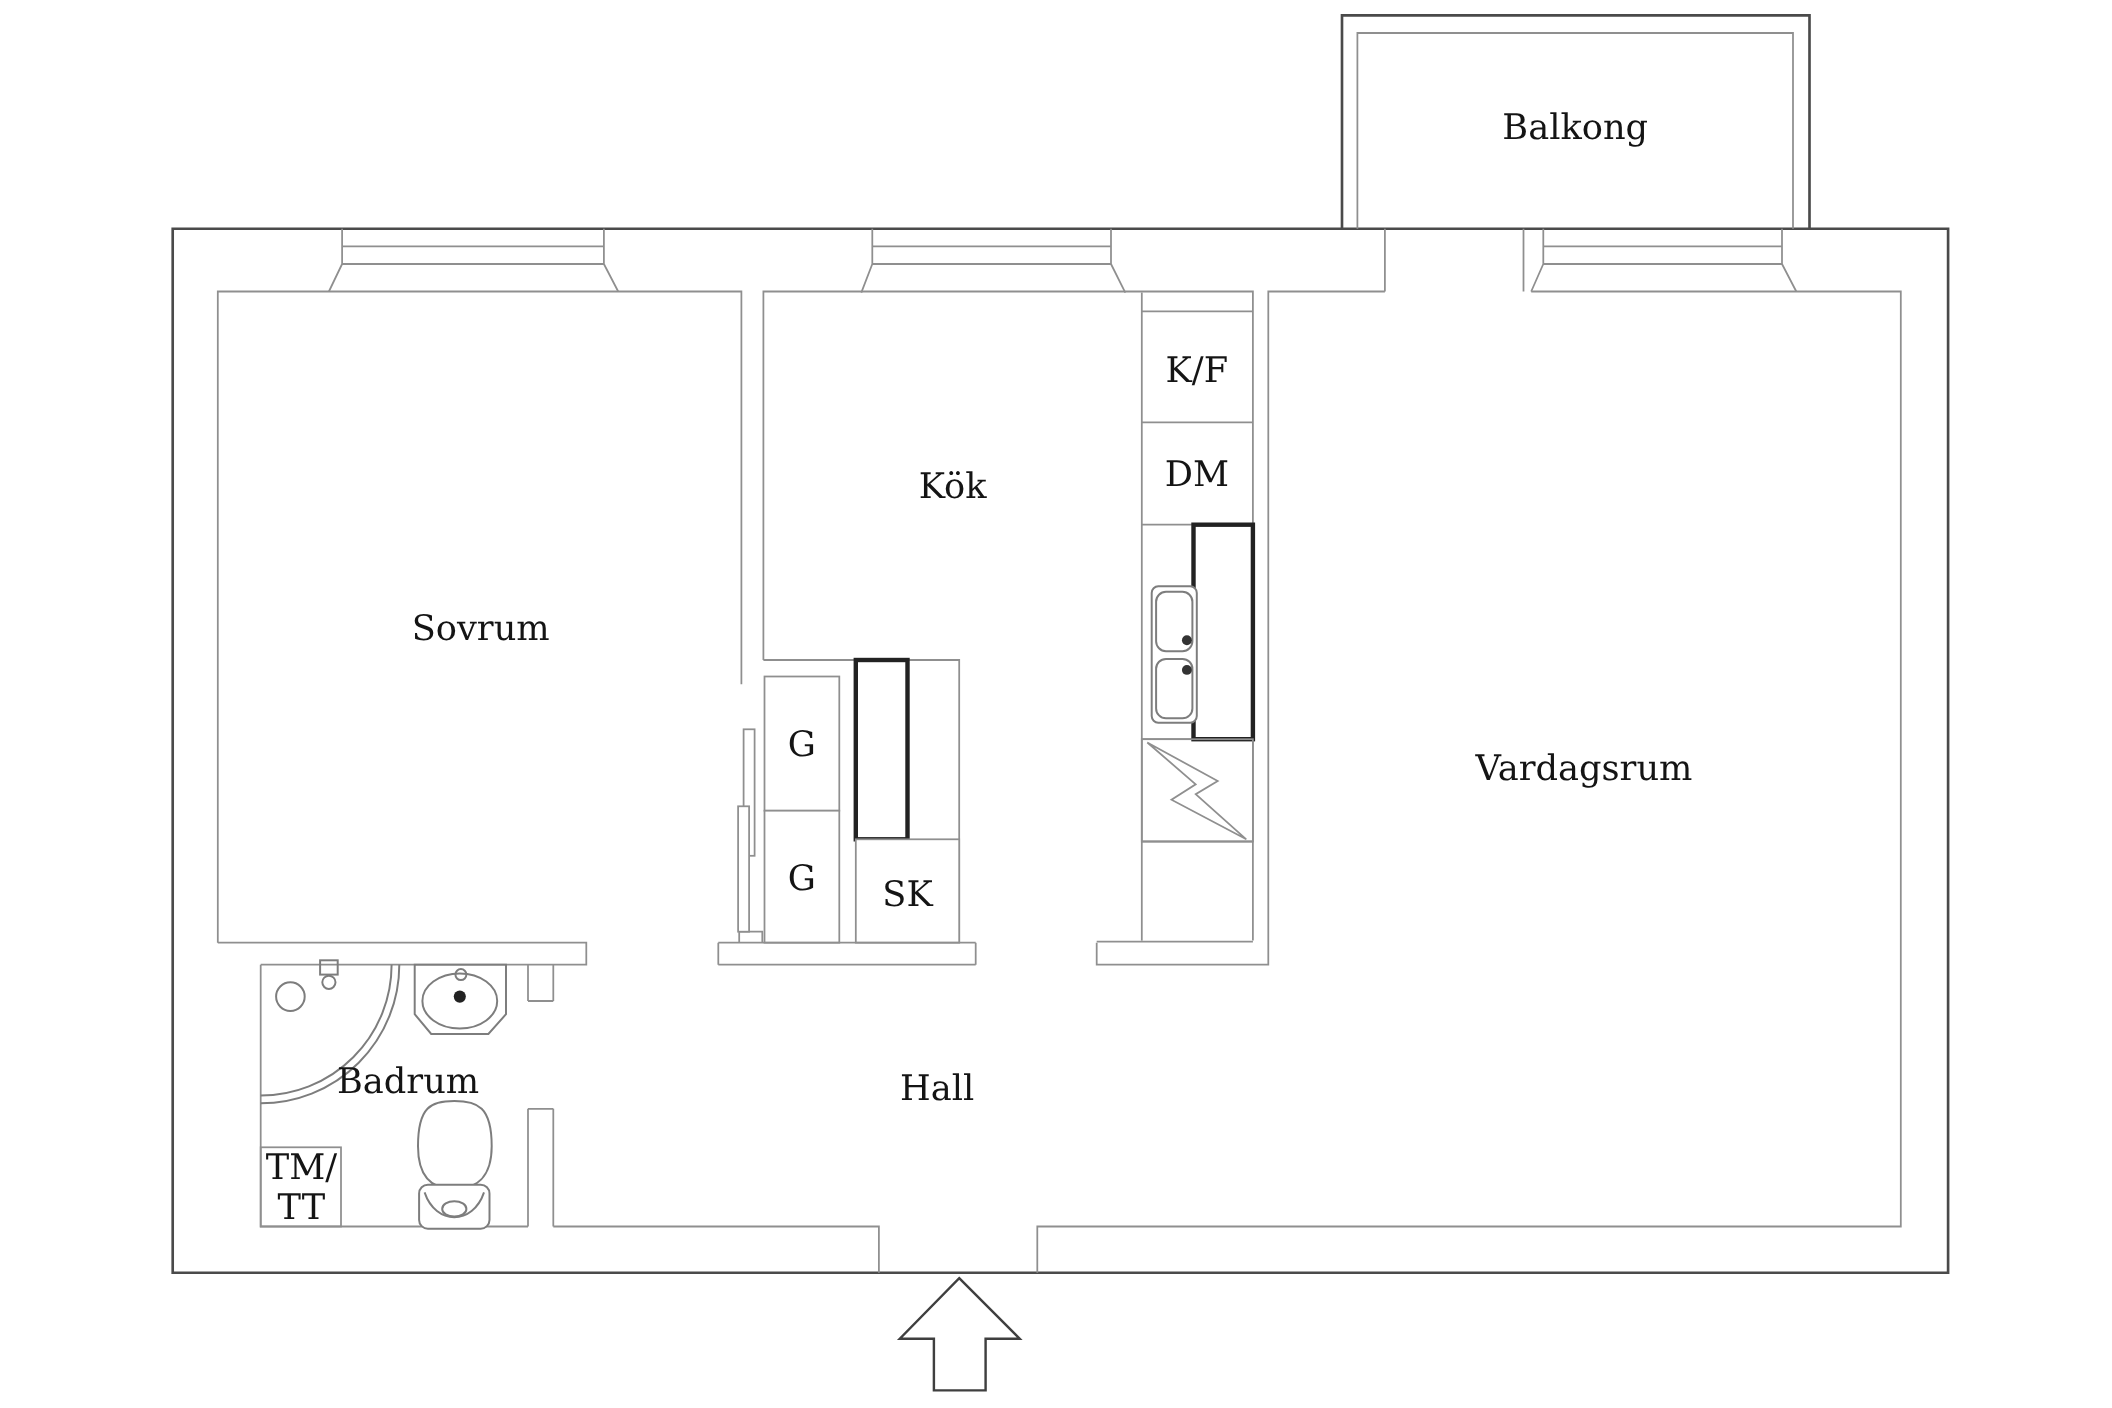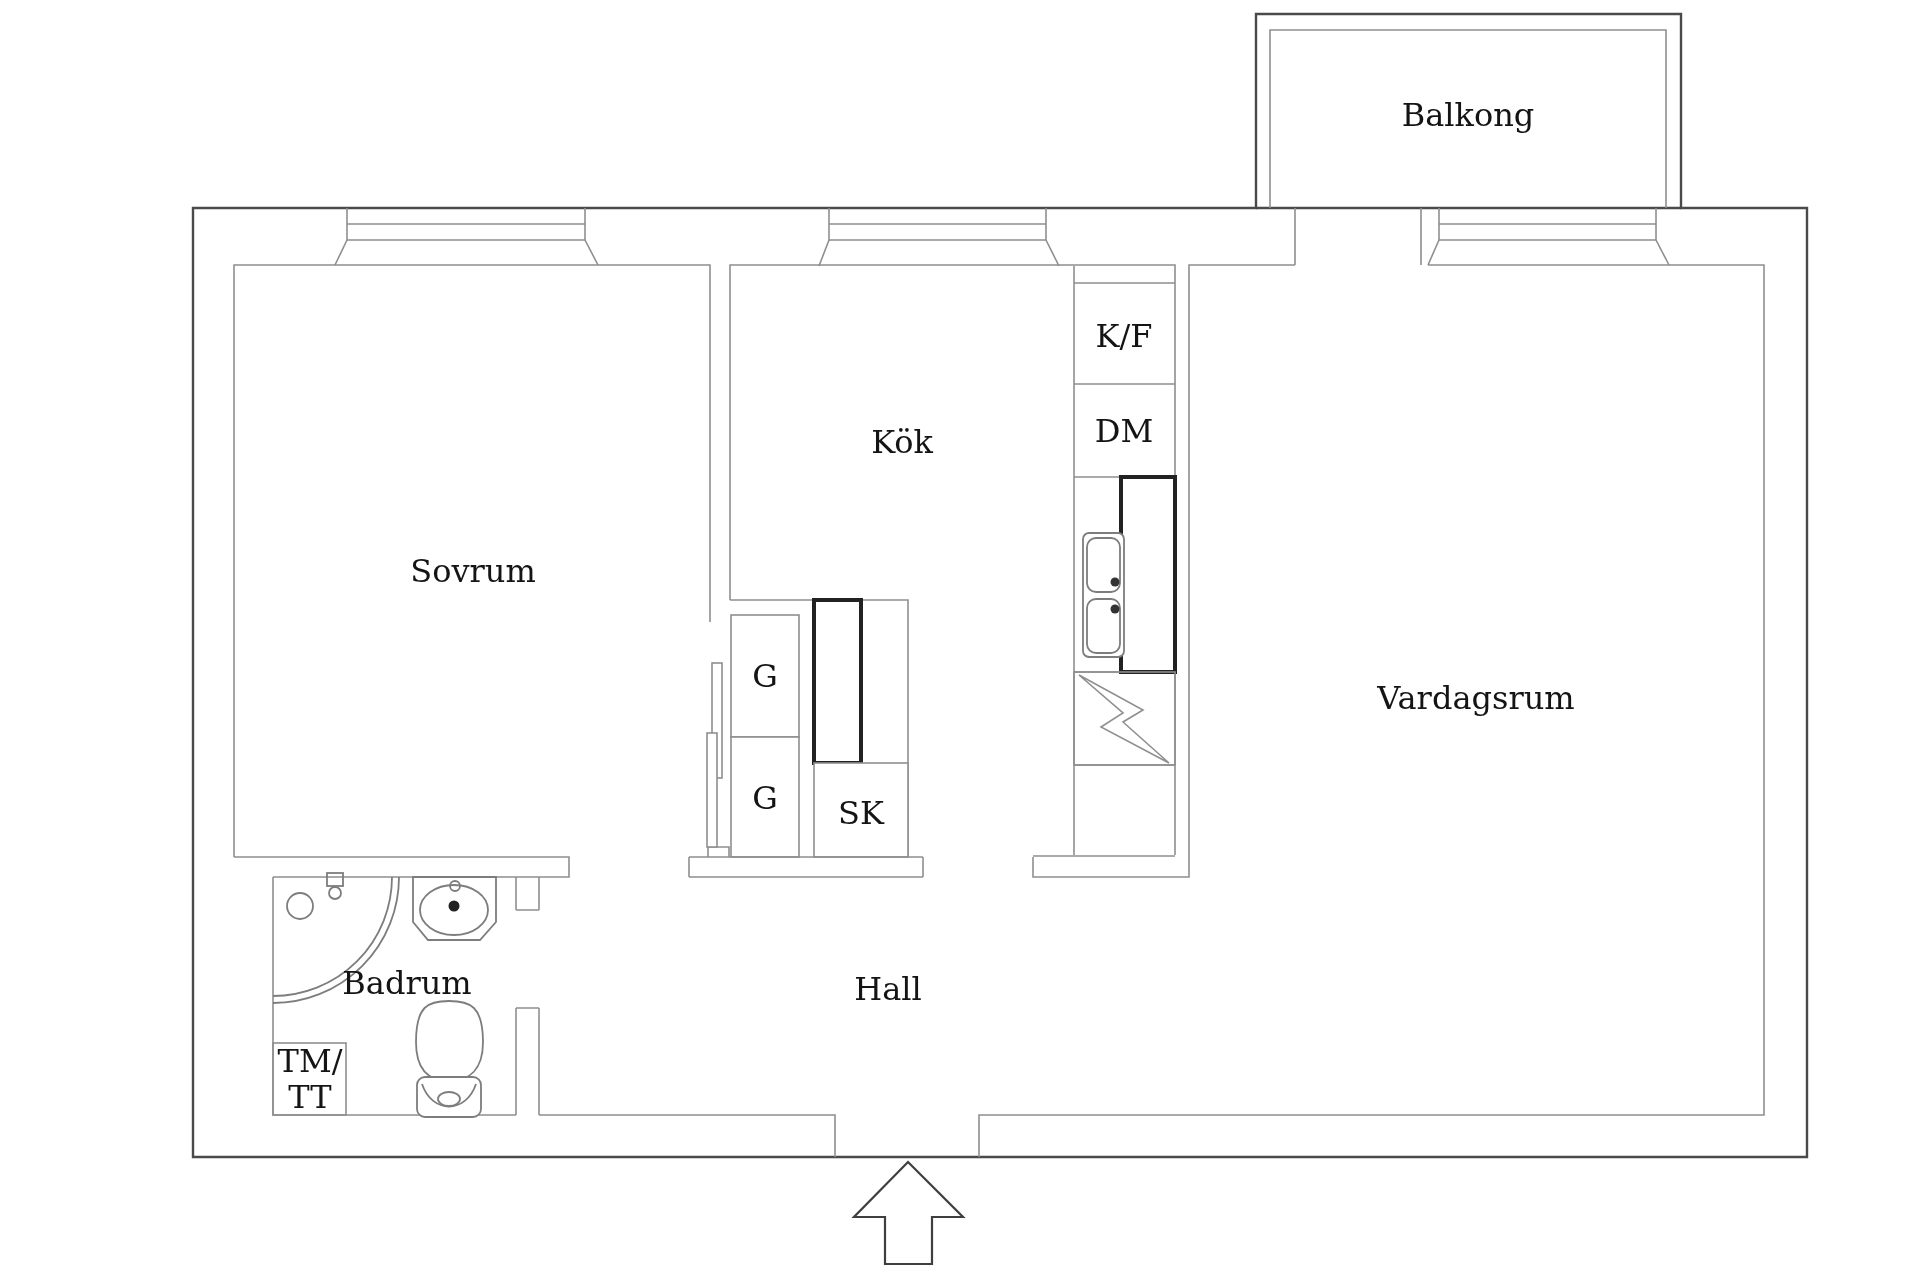--- a/index.html
+++ b/index.html
@@ -4,21 +4,21 @@
 <style>
   :root{
     --line-dark:#4a4a4a;
     --line-mid:#8f8f8f;
     --line-light:#a0a0a0;
     --line-thick:#222222;
     --text-color:#141414;
     --bg:#ffffff;
   }
   html,body{margin:0;padding:0;background:var(--bg);}
-  .plan-wrap{width:1576px;height:1280px;background:var(--bg);padding-left:36px;}
+  .plan-wrap{width:1576px;height:1280px;background:var(--bg);}
   svg{display:block;}
   text{
     font-family:"DejaVu Serif","Liberation Serif",serif;
     fill:var(--text-color);
     font-size:32px;
   }
   .lbl{text-anchor:middle;}
   .thin{stroke:var(--line-mid);stroke-width:1.6;fill:none;}
   .thin-f{stroke:var(--line-mid);stroke-width:1.6;fill:#fff;}
   .dark{stroke:var(--line-dark);stroke-width:2.4;fill:none;}

